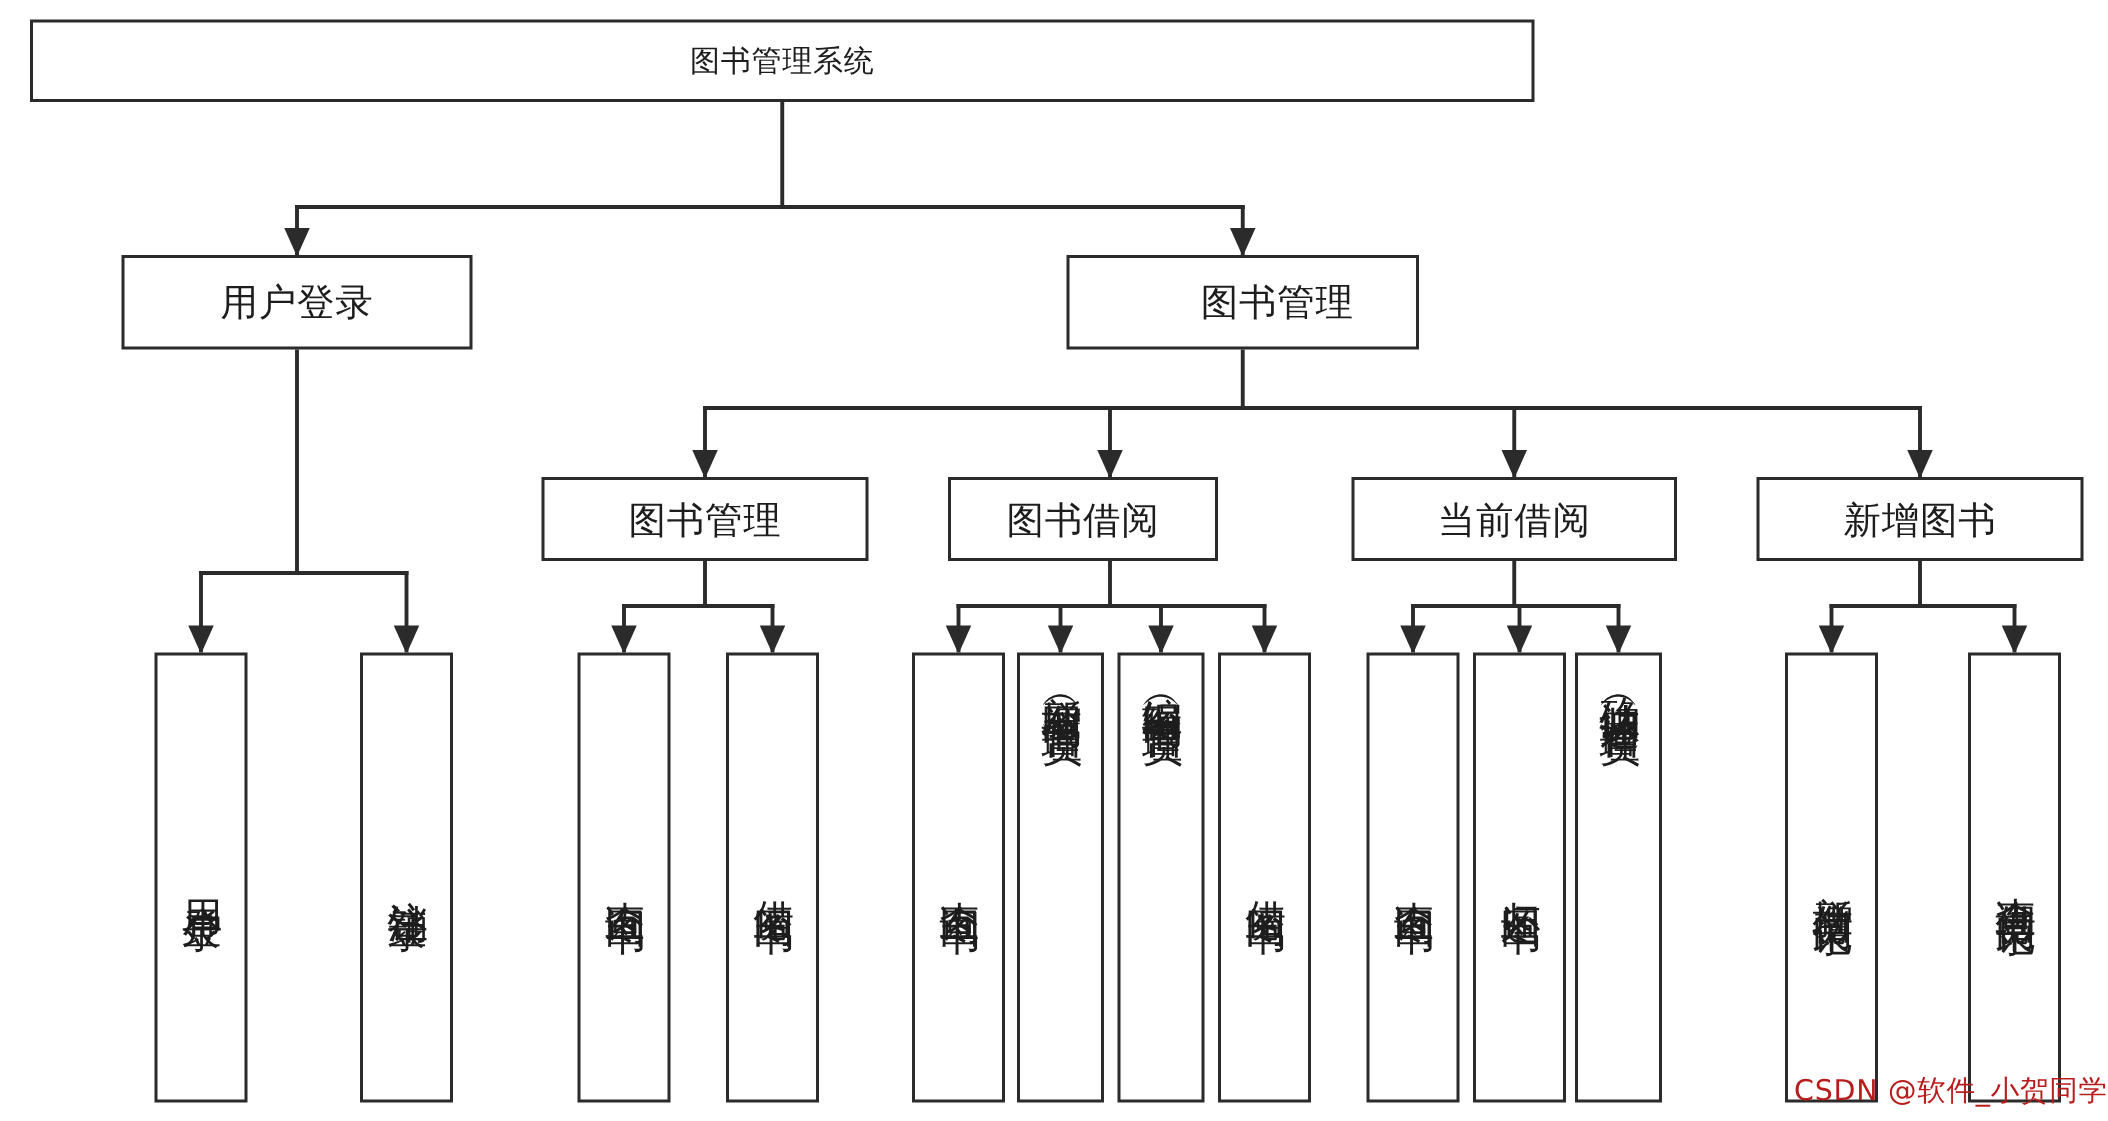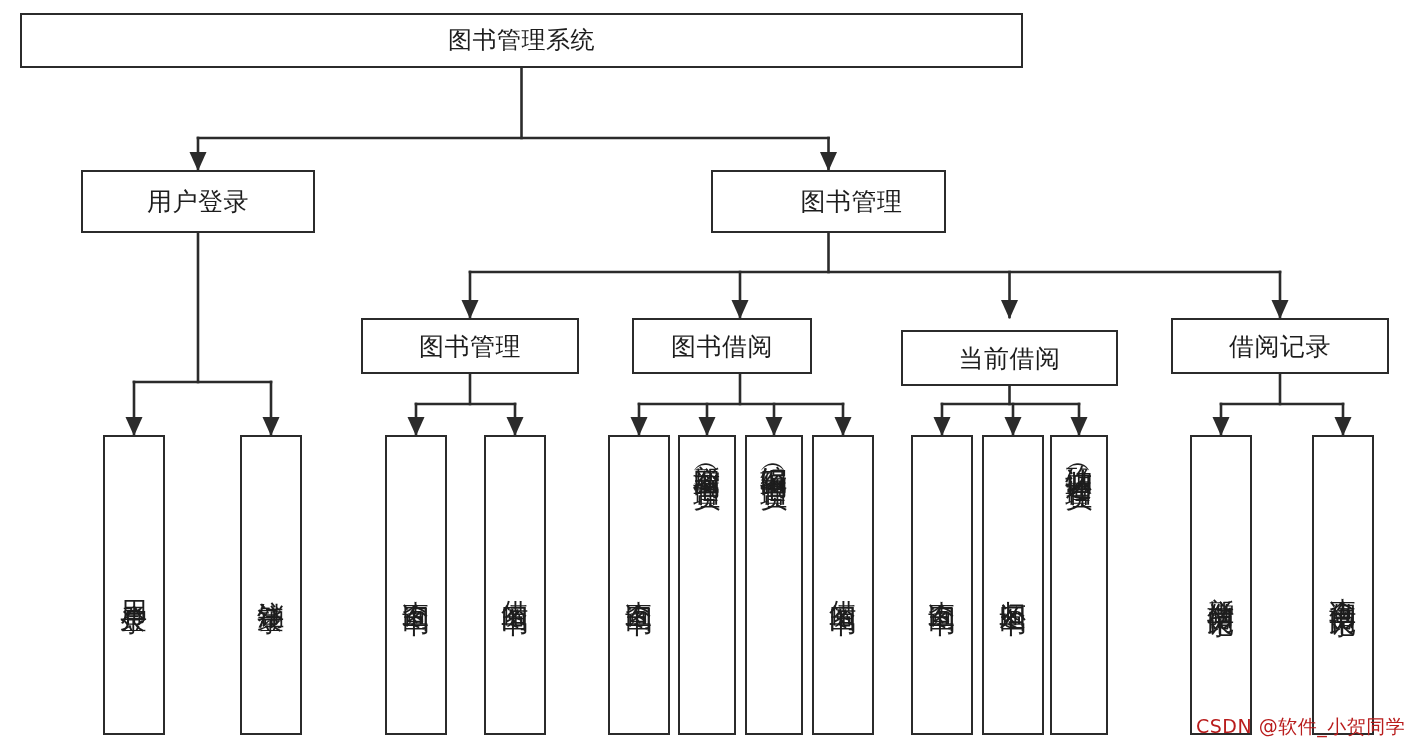--- a/index.html
+++ b/index.html
@@ -41,21 +41,21 @@
     text-align: center;
     line-height: 1.16;
     letter-spacing: 0.5px;
     color: #1d1d1d;
   }
   
   .node.horiz .node-label {
     writing-mode: horizontal-tb;
     font-size: 25px;
   }
-  .node.root .node-label { font-size: 24px; }
+  .node.root .node-label { font-size: 20px; }
   
   .node.vert {
     align-items: flex-start;
     padding-top: 6px;
   }
   .node.vert .node-label {
     writing-mode: vertical-rl;
     text-orientation: upright;
     font-size: 27px;
     line-height: 1.02;
@@ -143,25 +143,25 @@
       </div>
       <div class="node horiz" style="left: 711px; top: 170px; width: 235px; height: 63px; border-color: rgb(43, 43, 43); padding-left: 46px;">
         <span class="node-label" style="color: rgb(29, 29, 29);">图书管理</span>
       </div>
       <div class="node horiz" style="left: 361px; top: 318px; width: 218px; height: 56px; border-color: rgb(43, 43, 43);">
         <span class="node-label" style="color: rgb(29, 29, 29);">图书管理</span>
       </div>
       <div class="node horiz" style="left: 632px; top: 318px; width: 180px; height: 56px; border-color: rgb(43, 43, 43);">
         <span class="node-label" style="color: rgb(29, 29, 29);">图书借阅</span>
       </div>
-      <div class="node horiz" style="left: 901px; top: 330px; width: 217px; height: 56px; border-color: rgb(43, 43, 43);">
+      <div class="node horiz" style="left: 901px; top: 318px; width: 217px; height: 56px; border-color: rgb(43, 43, 43);">
         <span class="node-label" style="color: rgb(29, 29, 29);">当前借阅</span>
       </div>
       <div class="node horiz" style="left: 1171px; top: 318px; width: 218px; height: 56px; border-color: rgb(43, 43, 43);">
-        <span class="node-label" style="color: rgb(29, 29, 29);">借阅记录</span>
+        <span class="node-label" style="color: rgb(29, 29, 29);">新增图书</span>
       </div>
       <div class="node vert centered" style="left: 103px; top: 435px; width: 62px; height: 300px; border-color: rgb(43, 43, 43);">
         <span class="node-label" style="color: rgb(29, 29, 29);">用户登录</span>
       </div>
       <div class="node vert centered" style="left: 240px; top: 435px; width: 62px; height: 300px; border-color: rgb(43, 43, 43);">
         <span class="node-label" style="color: rgb(29, 29, 29);">注销登录</span>
       </div>
       <div class="node vert centered" style="left: 385px; top: 435px; width: 62px; height: 300px; border-color: rgb(43, 43, 43);">
         <span class="node-label" style="color: rgb(29, 29, 29);">查询图书</span>
       </div>

